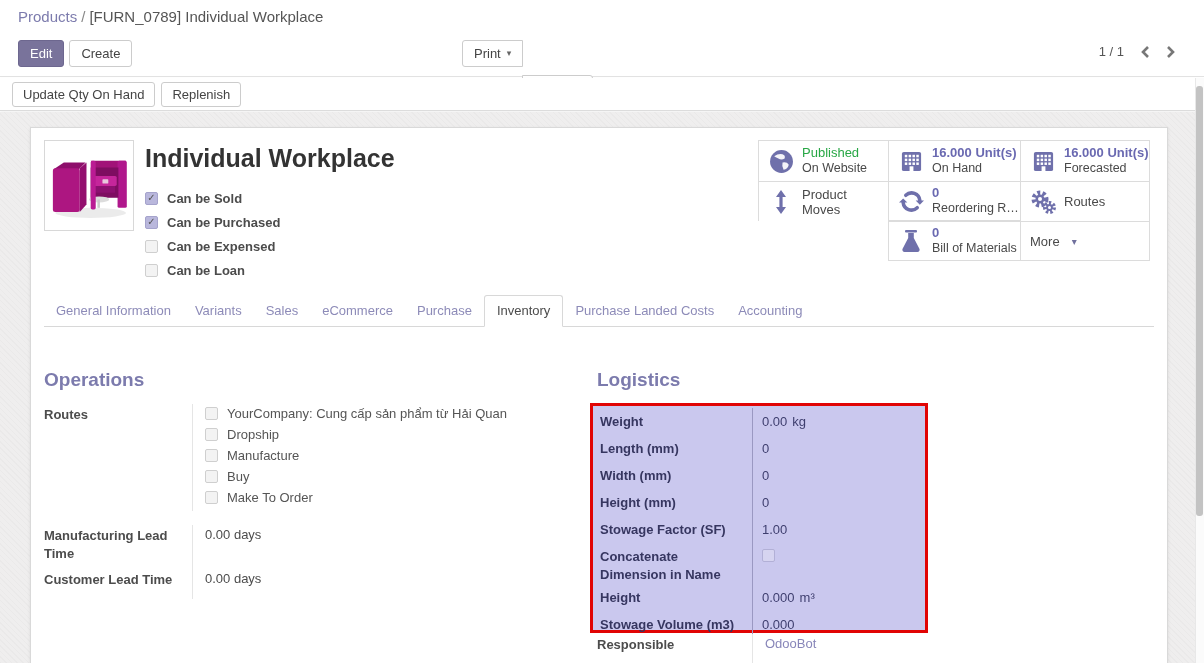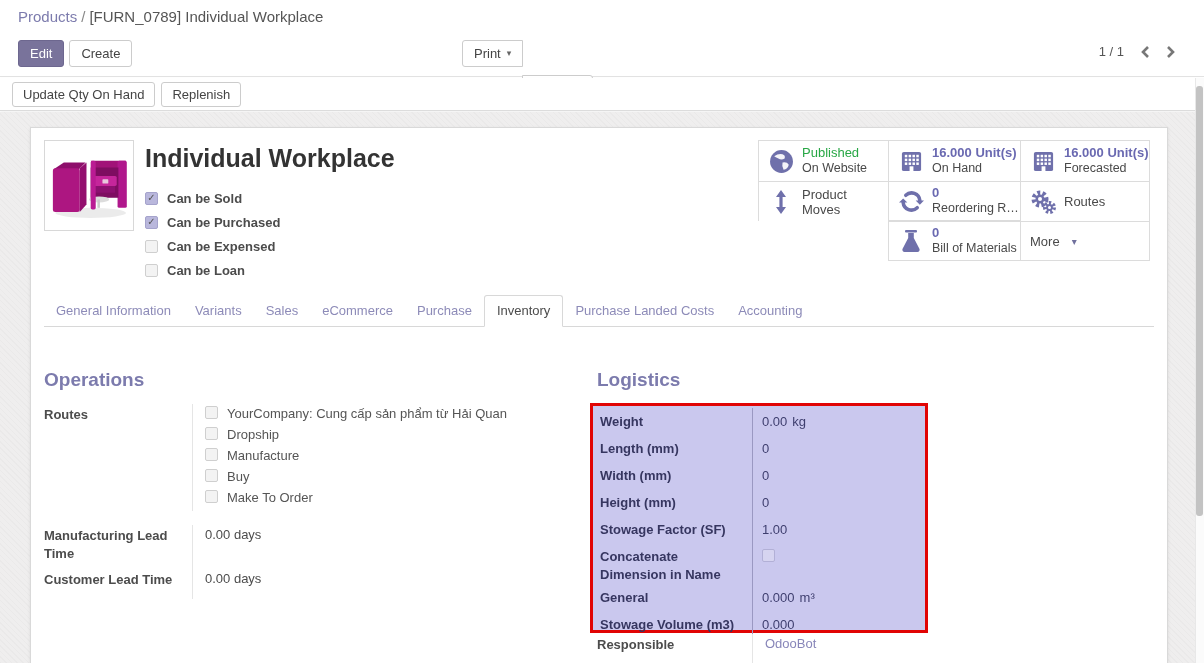--- a/index.html
+++ b/index.html
@@ -67,21 +67,21 @@
 
   
   .group-heading { font-size:19px; font-weight:bold; color:#7c7bad; }
   .ops-heading { position:absolute; left:44px; top:369px; }
   .log-heading { position:absolute; left:597px; top:369px; }
 
   .ops-group { position:absolute; left:44px; top:404px; width:505px; }
   .form-row { display:grid; grid-template-columns:148px 1fr; }
   .flabel { font-size:13px; font-weight:bold; color:#4c4c4c; padding-top:2px; line-height:1.35; }
   .fval { border-left:1px solid #e5e5e5; padding-left:12px; font-size:13px; color:#4c4c4c; padding-top:2px; }
-  .route-item { display:flex; gap:9px; margin-bottom:6px; }
+  .route-item { display:flex; align-items:center; gap:9px; margin-bottom:6px; }
   .route-label { font-size:13px; color:#555; white-space:nowrap; }
   .mt14 { margin-top:14px; }
   .row-h { min-height:44px; }
 
   
   .log-box { position:absolute; left:590px; top:403px; width:338px; height:230px; border:3px solid #e10404; background:#cac8ee; padding-top:2px; }
   .lrow { display:grid; grid-template-columns:159px 1fr; min-height:27px; }
   .lrow.tall { min-height:37px; }
   .lrow.short { min-height:23px; }
   .llabel { font-size:13px; font-weight:bold; color:#363660; padding:5px 6px 0 7px; line-height:1.4; }
@@ -374,21 +374,21 @@
       <div class="llabel">Stowage Factor (SF)</div>
       <div class="lval">1.00</div>
     </div>
     <div class="lrow tall">
       <div class="llabel">Concatenate Dimension in Name</div>
       <div class="lval">
           <span class="cb cb-lav"></span>
         </div>
     </div>
     <div class="lrow">
-      <div class="llabel">General</div>
+      <div class="llabel">Height</div>
       <div class="lval"><span>0.000</span><span class="lunit">m³</span></div>
     </div>
     <div class="lrow short">
       <div class="llabel">Stowage Volume (m3)</div>
       <div class="lval">0.000</div>
     </div>
   </div>
   <div class="resp-row">
     <div class="flabel">Responsible</div>
     <div class="fval"><span class="resp-link">OdooBot</span></div>

